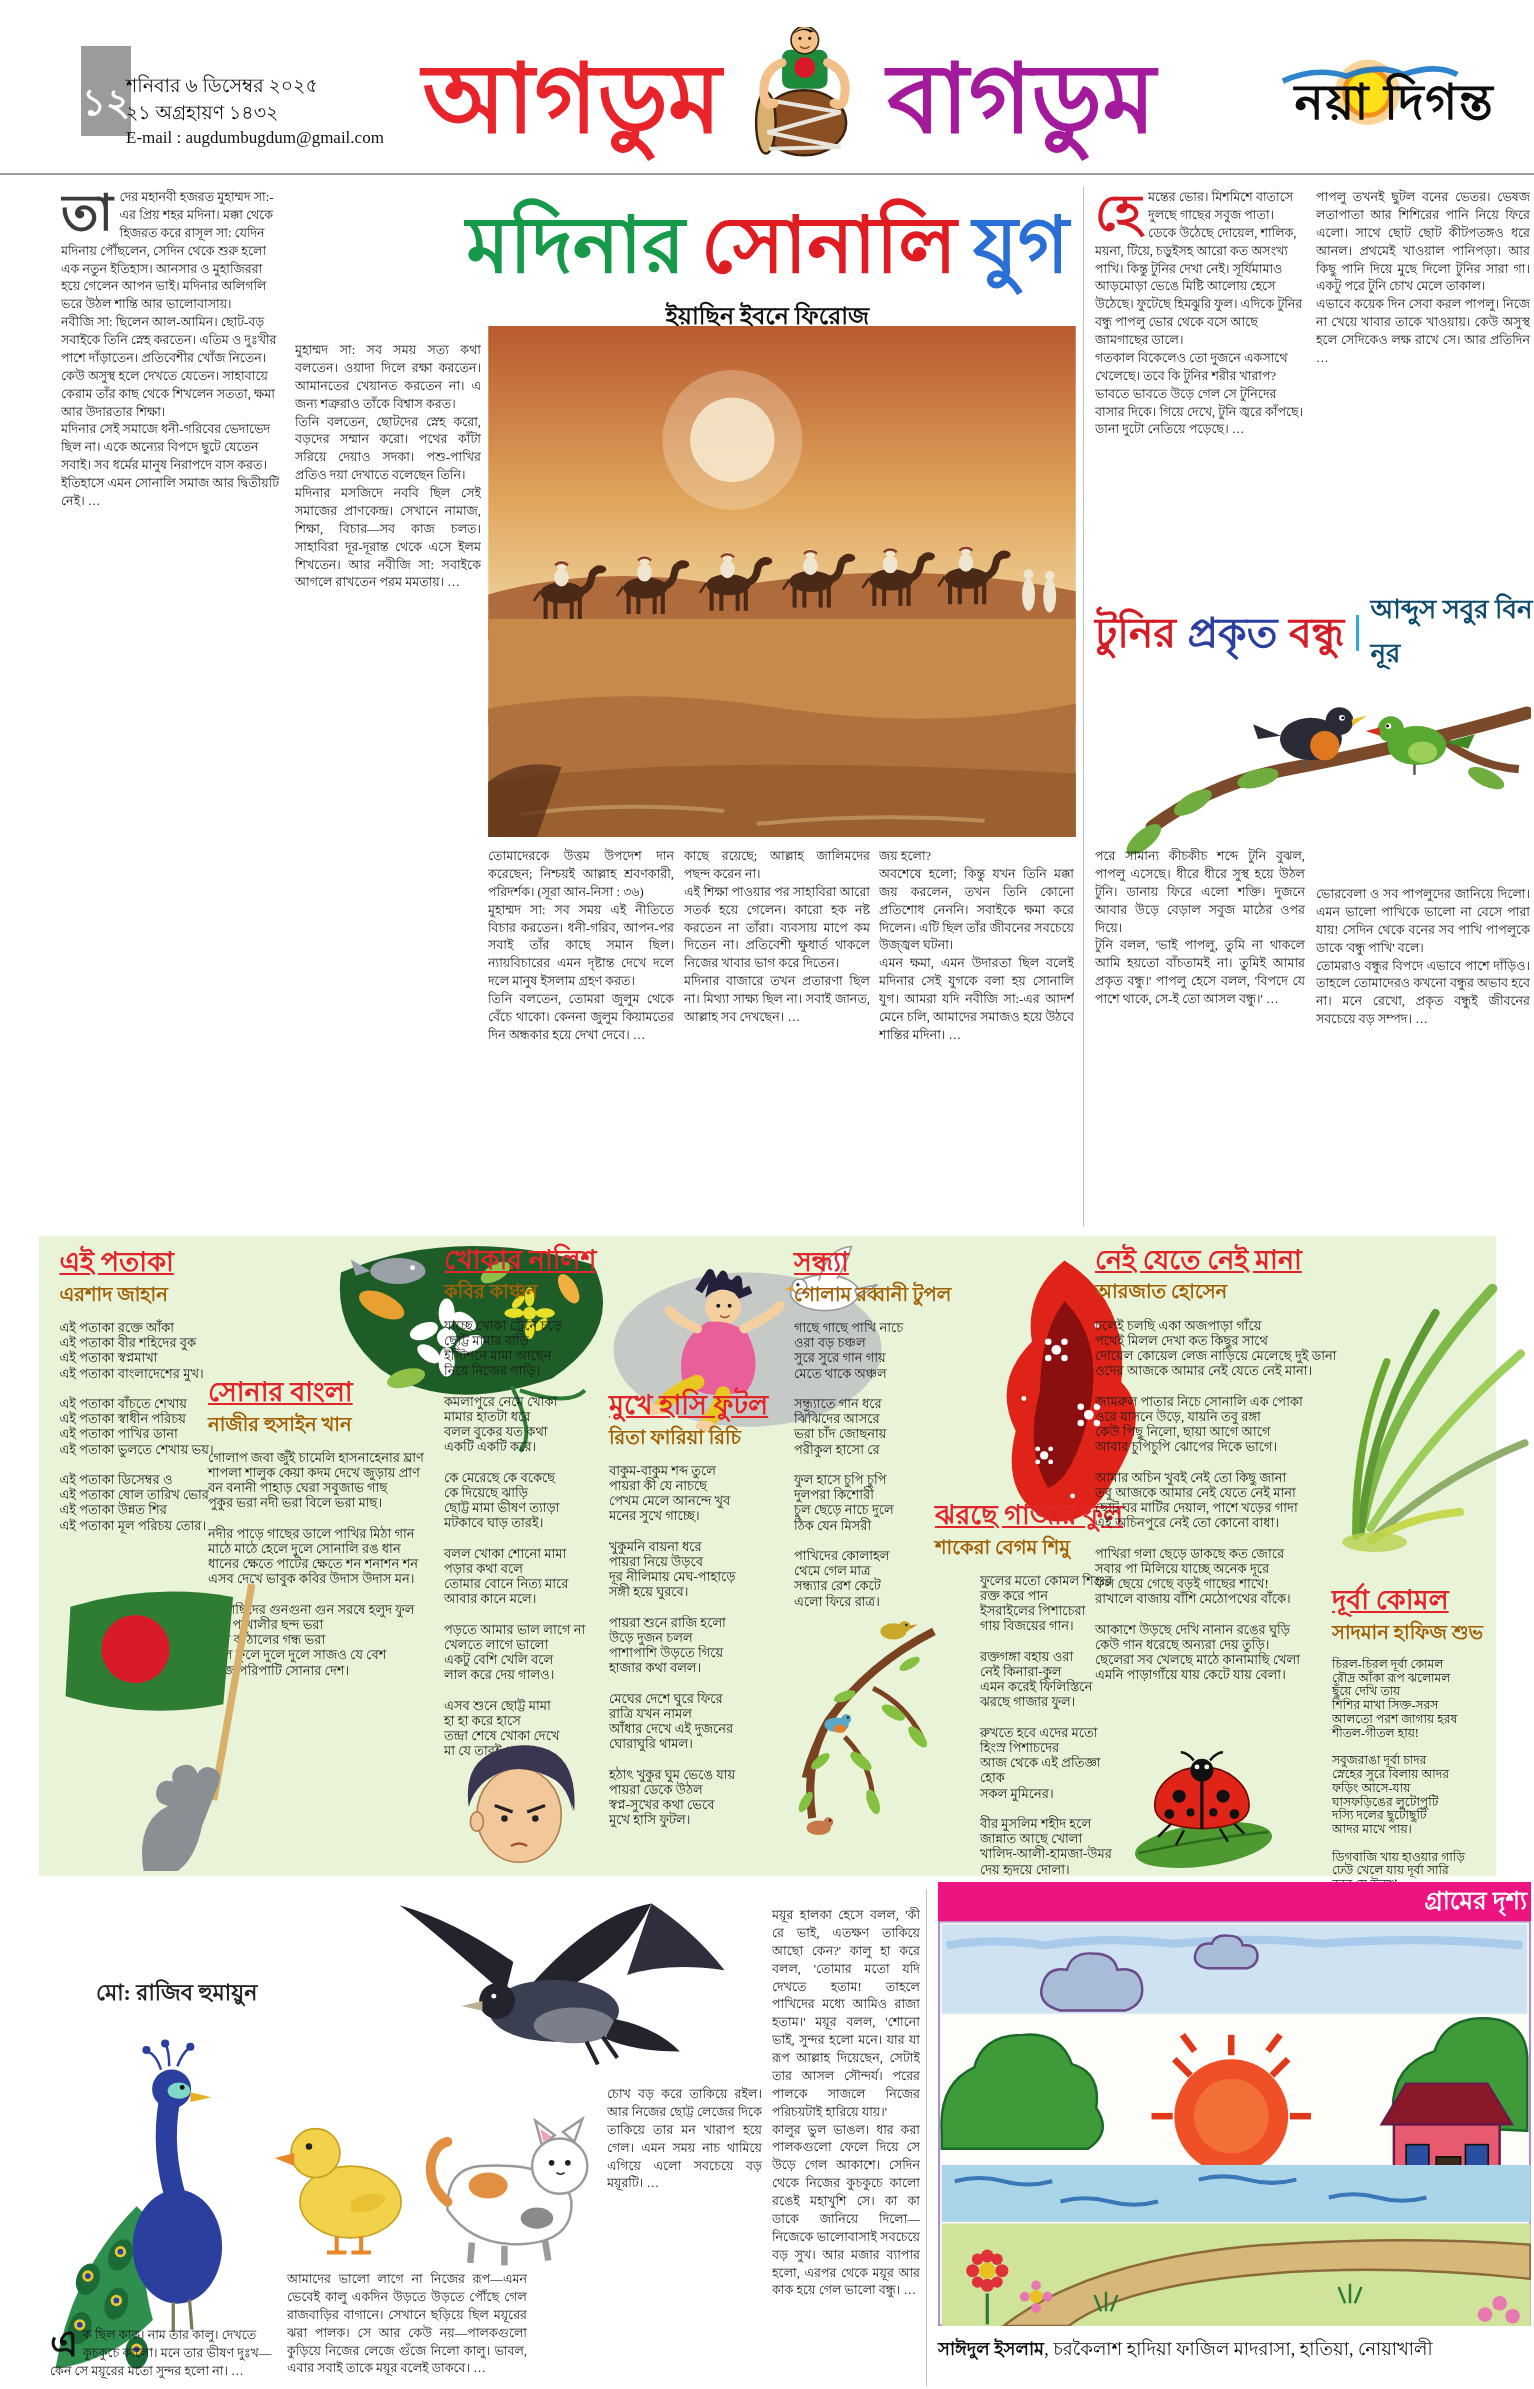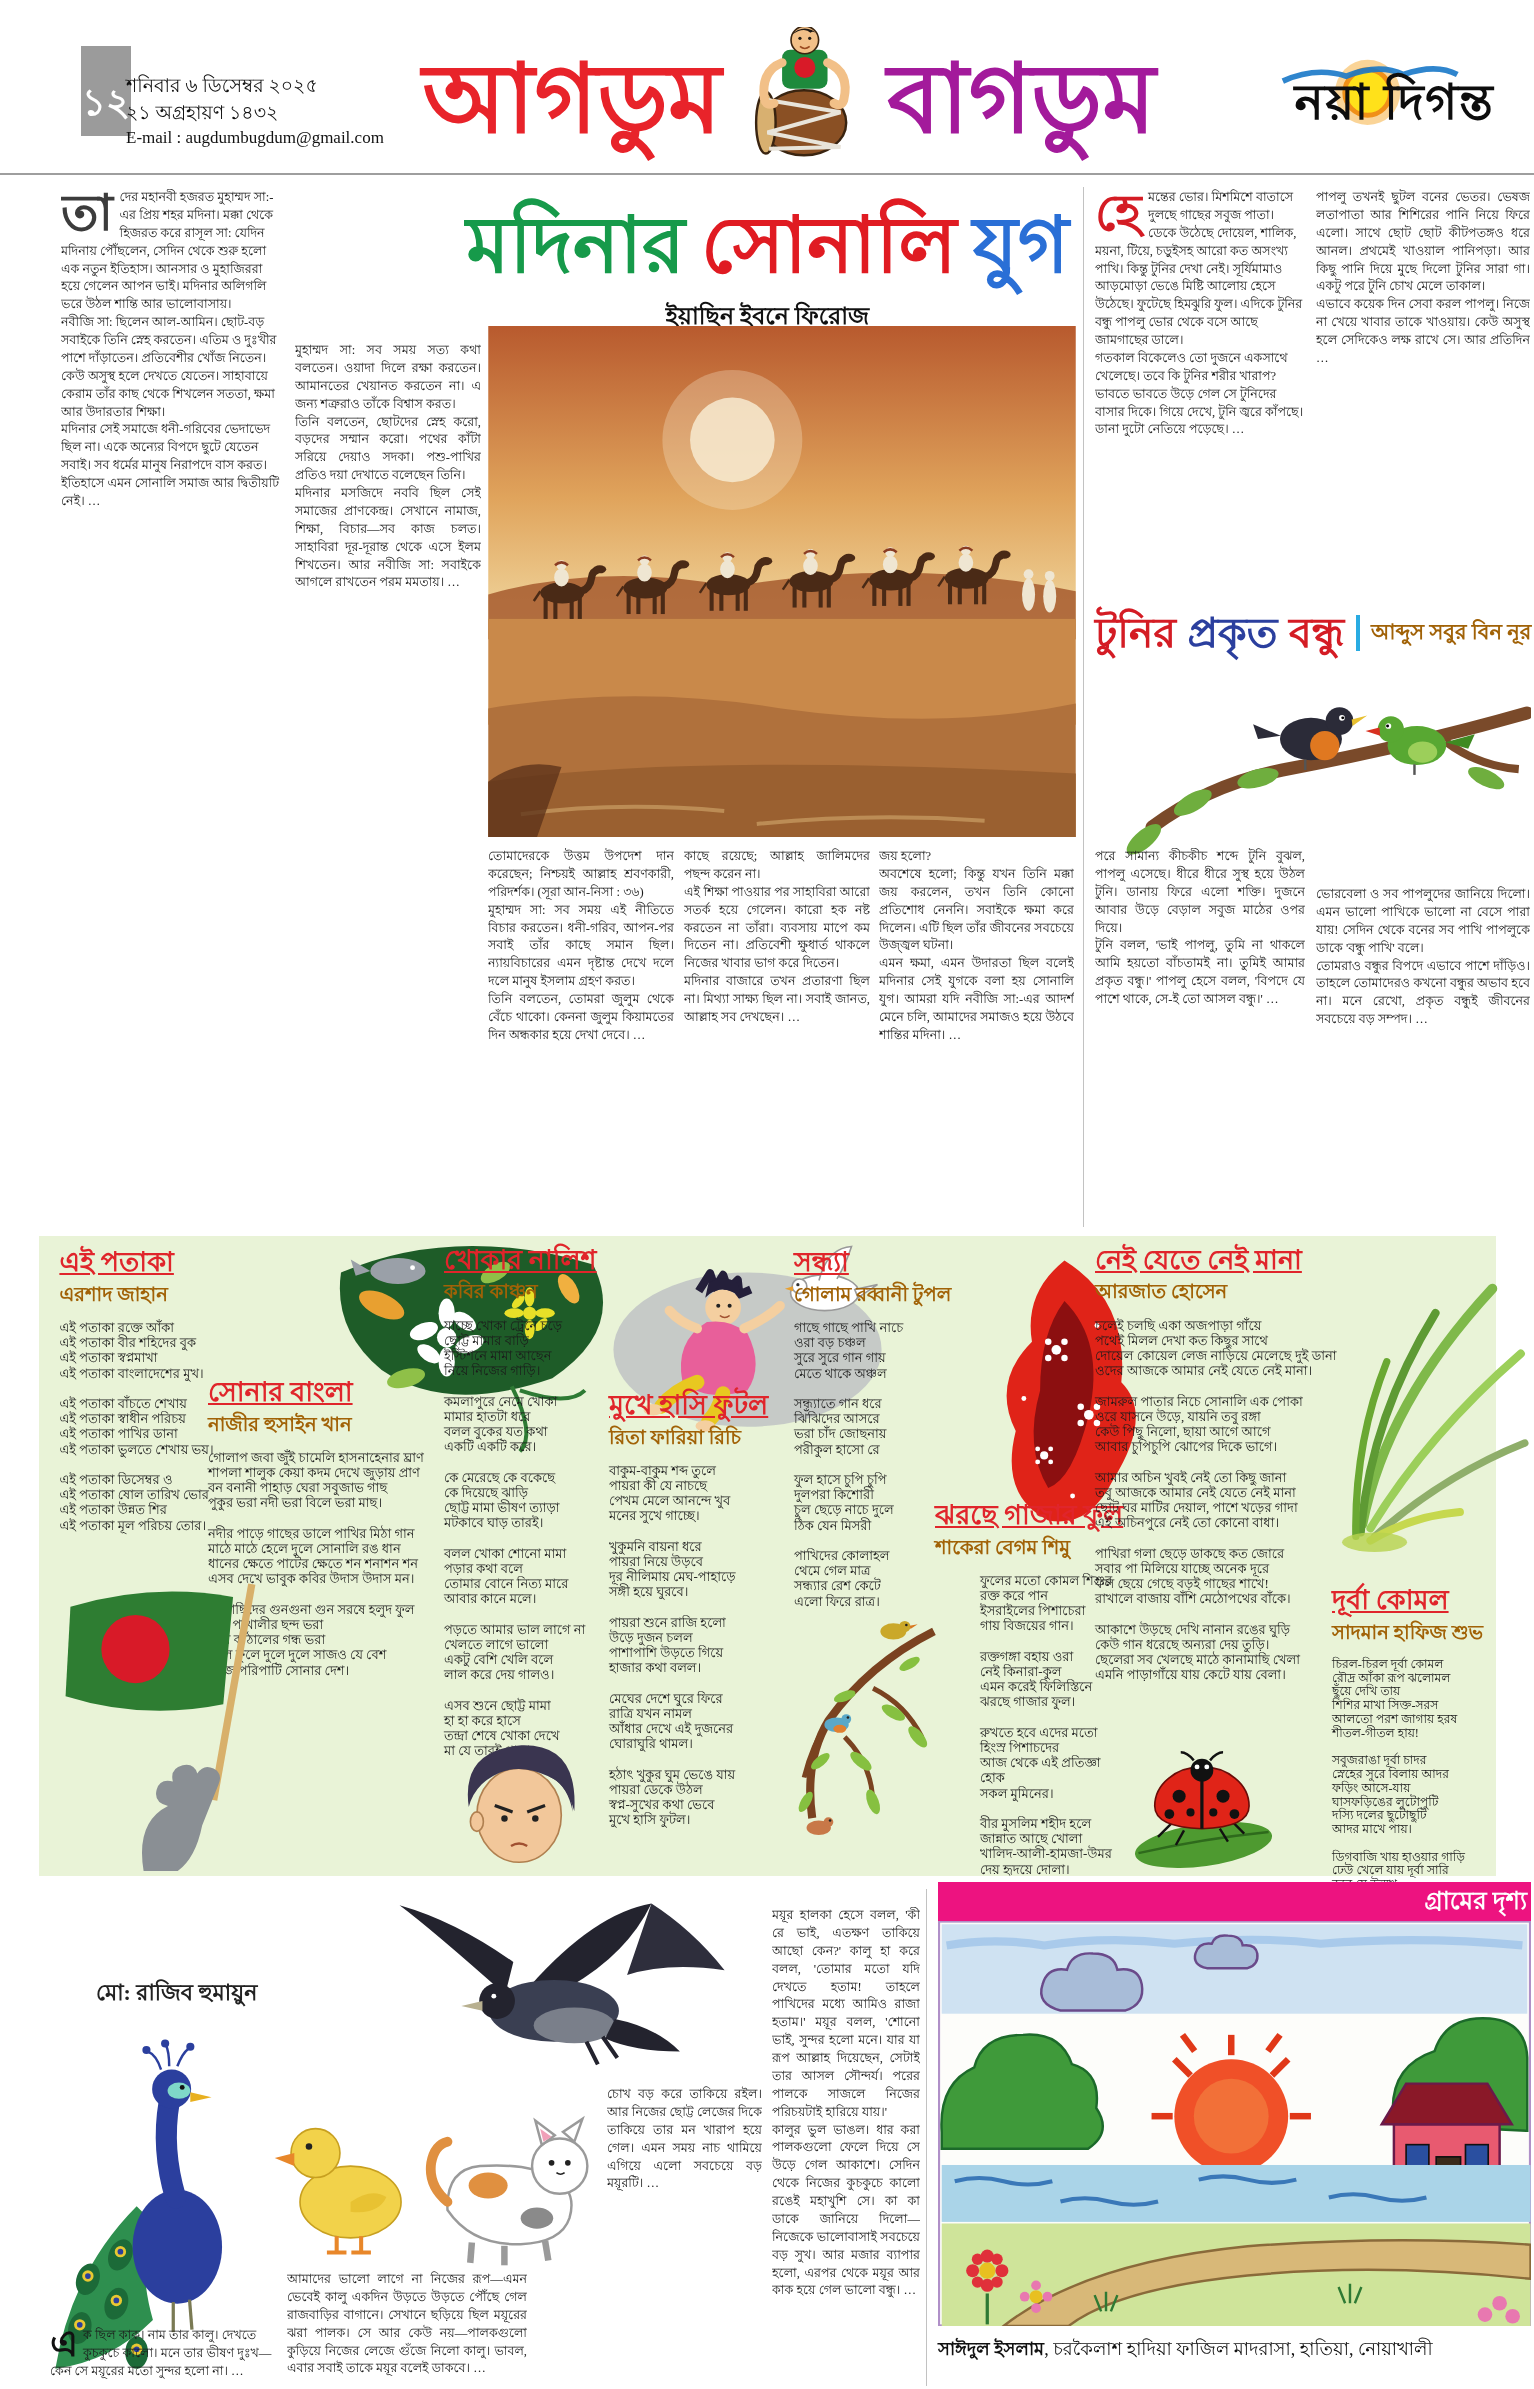--- a/index.html
+++ b/index.html
@@ -34,21 +34,21 @@
   .m-col4{left:684px;top:848px;width:186px;height:377px;}
   .m-col5{left:879px;top:848px;width:195px;height:377px;}
   .vrule{width:0.8px;background:#c2c2c2;}
   
   .r-col1{left:1095px;top:189px;width:210px;height:411px;}
   .r-col2{left:1316px;top:189px;width:214px;height:411px;}
   .r-head{left:1095px;top:607px;width:440px;height:52px;display:flex;align-items:center;gap:11.4px;}
   .r-head .tw{font-size:41px;font-weight:bold;line-height:1;}
   .tw1,.tw3{color:#d41c24}.tw2{color:#2b3f9e}
   .r-bar{width:4.1px;height:36px;background:#29abe2;}
-  .r-author{font-size:21px;font-weight:bold;color:#a16207;}
+  .r-author{font-size:26px;font-weight:bold;color:#0c4a6e;}
   .birds{left:1095px;top:664px;width:436px;height:212px;}
   .r-col3{left:1095px;top:848px;width:210px;height:340px;}
   .r-col4{left:1316px;top:886px;width:214px;height:340px;}
   
   .green{left:39px;top:1236px;width:1457px;height:640px;background:#e9f3d7;}
   .poem{position:absolute;}
   .p-title{font-size:27px;font-weight:bold;color:#e0252b;margin-bottom:3.3px;line-height:1.05;text-decoration:underline;}
   .p-author{font-size:19.5px;font-weight:bold;color:#a16207;margin-bottom:8.1px;}
   .p-text{font-size:13px;line-height:1.17;white-space:pre-line;color:#1b1b1b;}
   .p-text.small{font-size:12.2px;line-height:1.13;}

